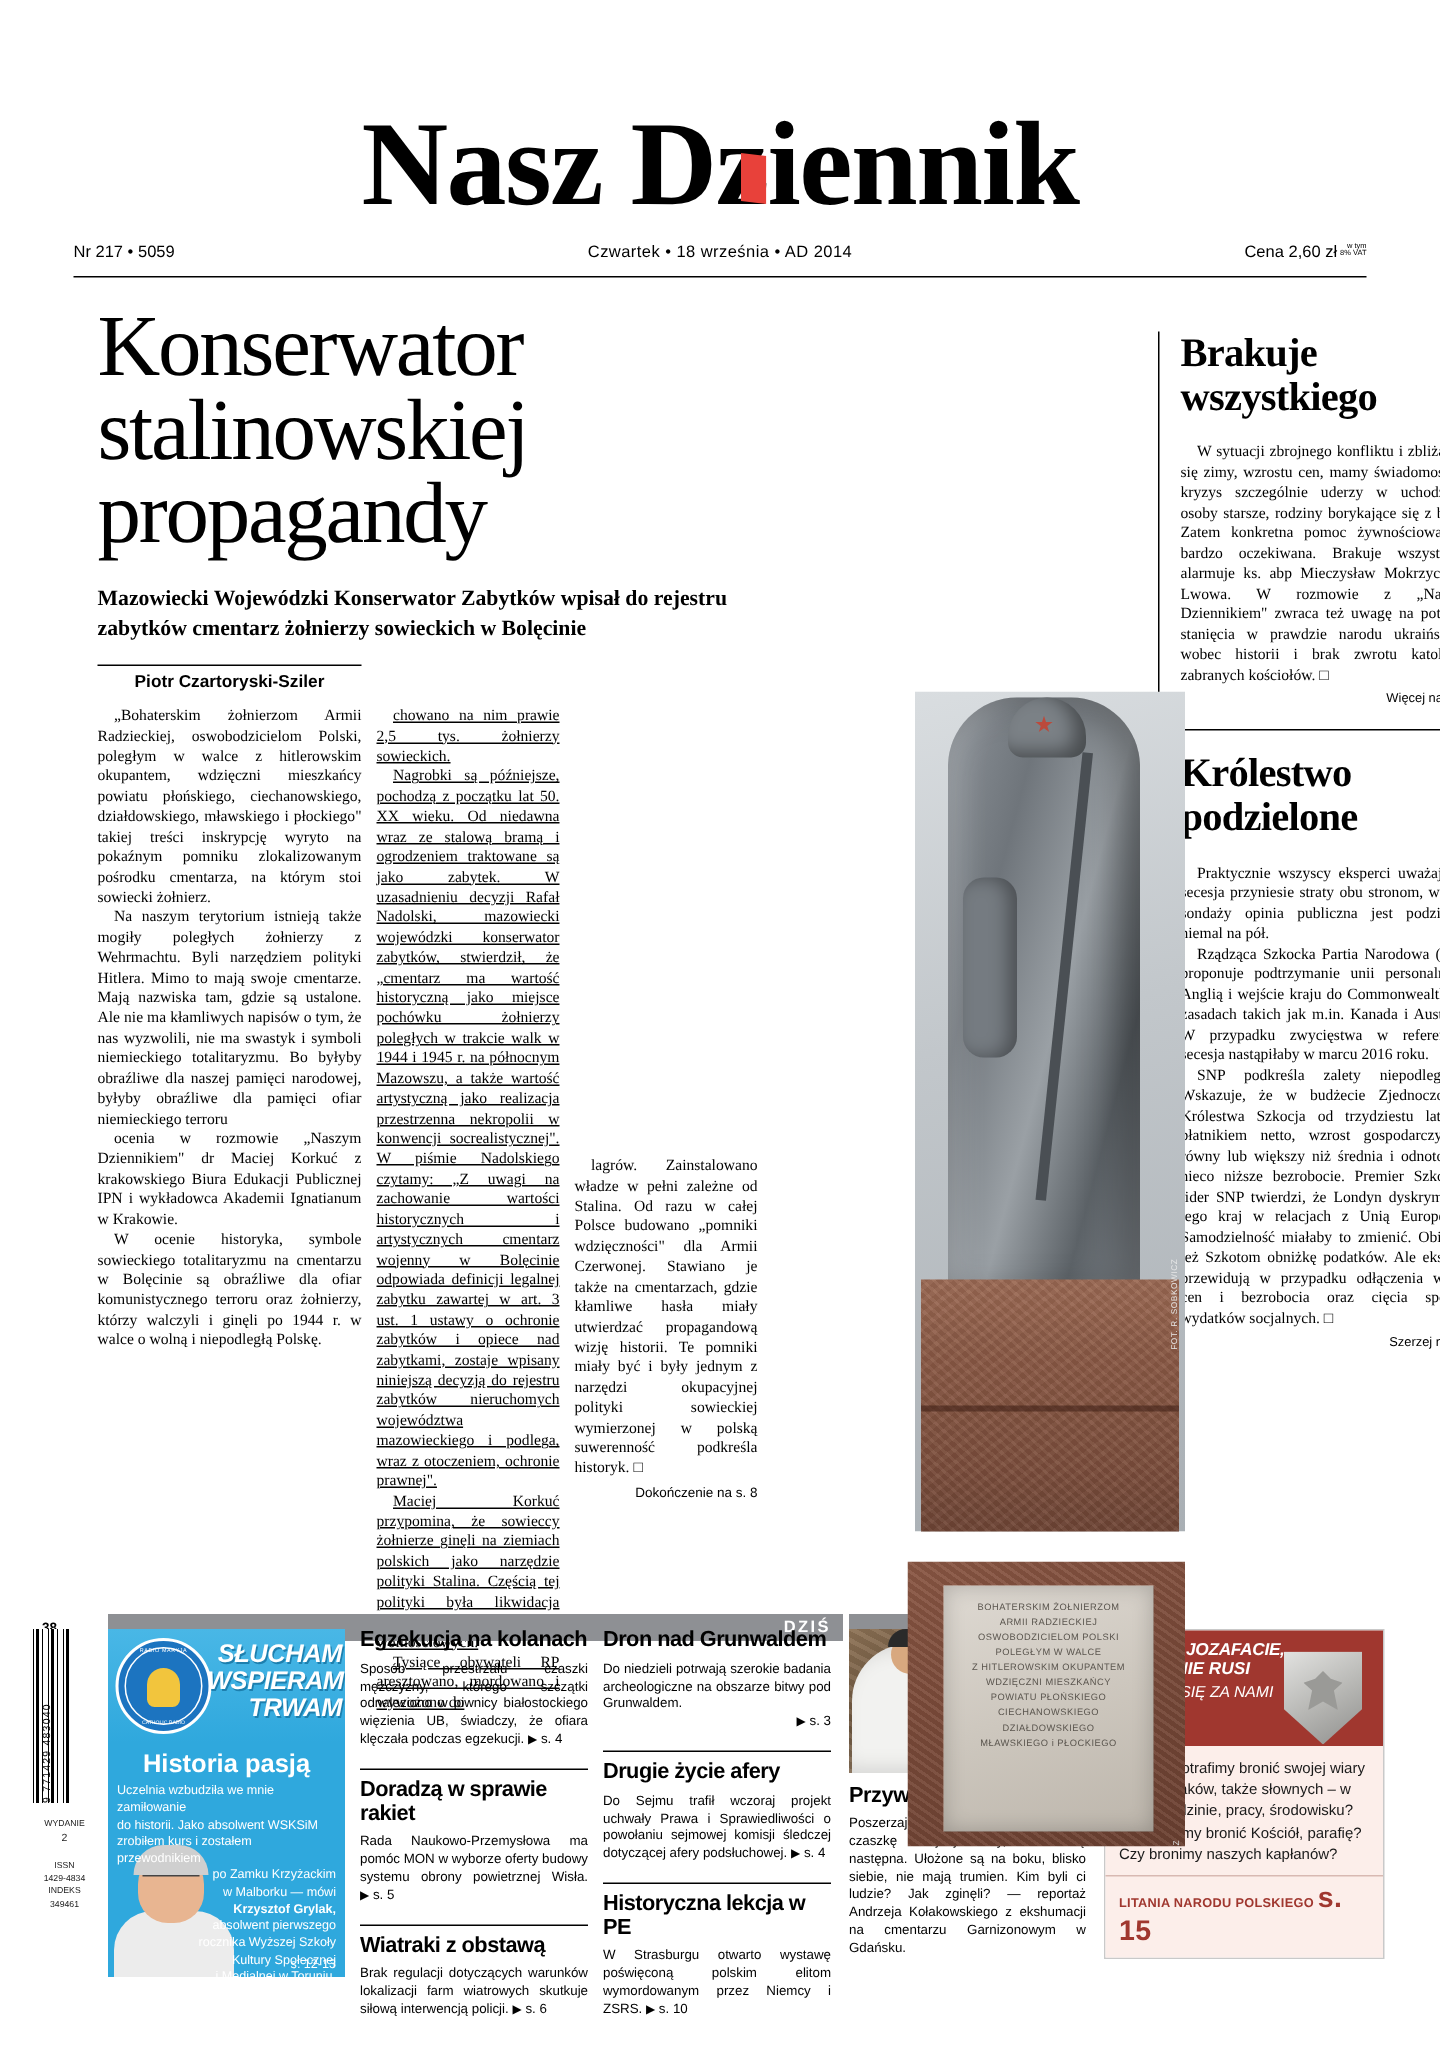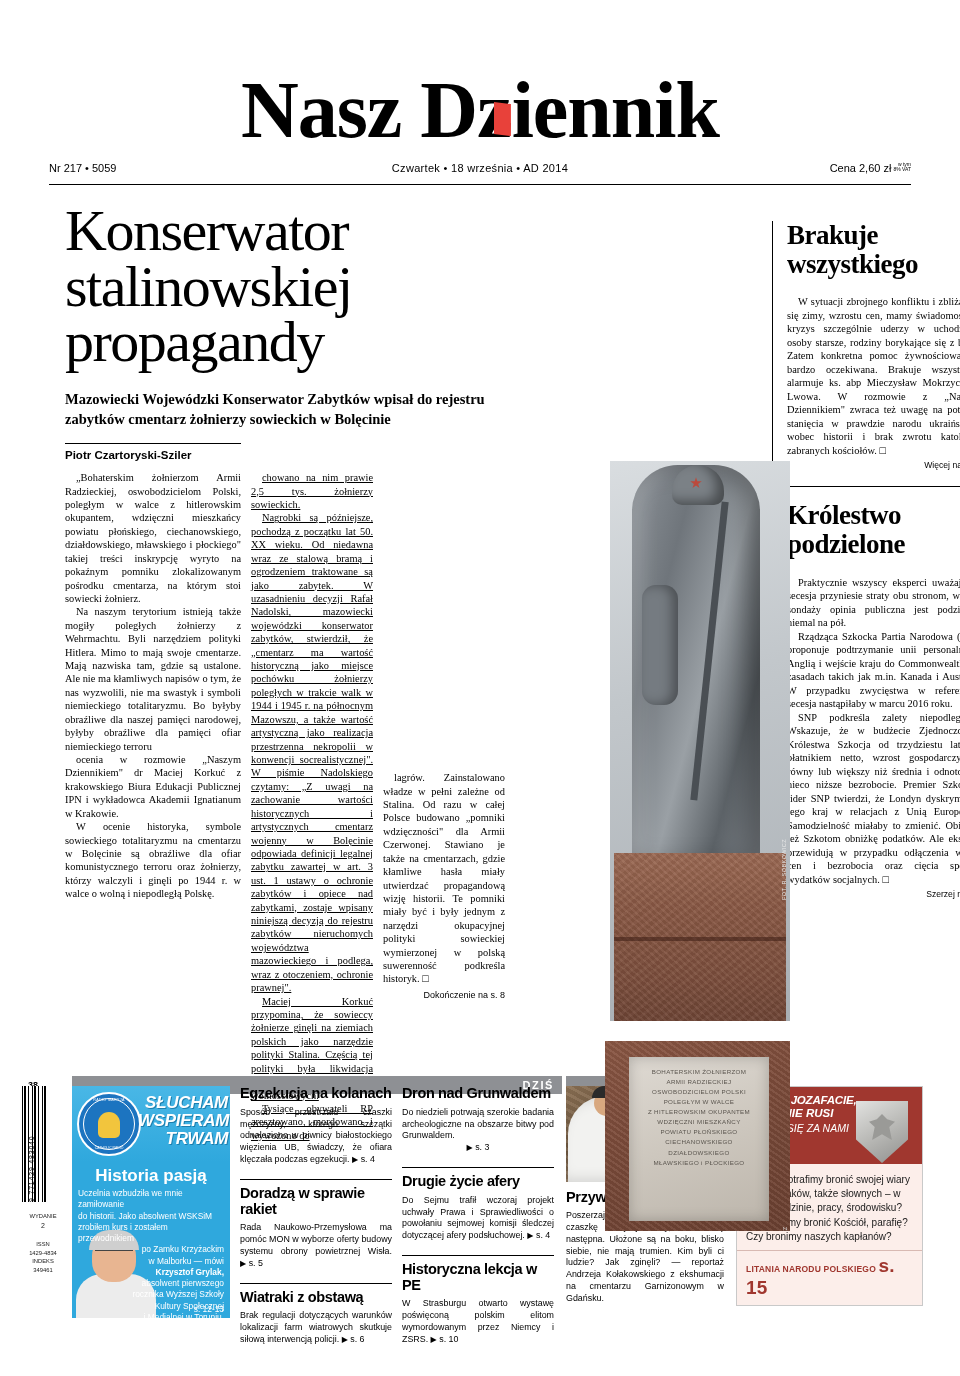--- a/index.html
+++ b/index.html
@@ -30,21 +30,21 @@
   .ib-right{position:absolute;right:0;top:0;}
   .ib-right .vat{display:inline-block;font-size:5px;line-height:5px;text-align:right;vertical-align:top;margin-left:2px;}
 
   
   .body-wrap{position:relative;width:862px;margin:0 auto;}
   .lead{position:relative;width:640px;}
   .headline{font-family:"Liberation Serif",serif;font-weight:normal;font-size:58px;line-height:.96;letter-spacing:-1.5px;margin:18px 0 0 16px;width:420px;}
   .deck{font-family:"Liberation Serif",serif;font-weight:bold;font-size:14.5px;line-height:1.35;margin:20px 0 0 16px;width:470px;}
 
   .byline{margin:14px 0 0 16px;width:176px;border-top:1.4px solid #000;padding-top:5px;
-     font-family:"Liberation Sans",sans-serif;font-weight:bold;font-size:11.5px;}
+     font-family:"Liberation Sans",sans-serif;font-weight:bold;font-size:11.5px;text-align:center;}
 
   .cols{position:relative;margin-left:16px;margin-top:10px;}
   .col{position:absolute;top:0;font-size:10.4px;line-height:1.29;text-align:justify;hyphens:auto;}
   .col p{margin:0;text-indent:11px;}
   .col p.first{text-indent:11px;}
   #col1{left:0;width:176px;}
   #col2{left:186px;width:122px;text-decoration:underline;}
   #col3{left:318px;width:122px;}
 
   .photo-caption{position:absolute;left:398px;top:32px;width:160px;text-align:right;
@@ -362,21 +362,21 @@
       <span class="t-pg"><span class="t-arrow">▶</span>&nbsp;<span>s. 5</span></span></p>
     <div class="t-sep"></div>
     <h3 class="t-h">Wiatraki z obstawą</h3>
     <p class="t-b"><span>Brak regulacji dotyczących warunków lokalizacji farm wiatrowych skutkuje siłową interwencją policji.</span>
       <span class="t-pg"><span class="t-arrow">▶</span>&nbsp;<span>s. 6</span></span></p>
   </div>
 
   <div class="tcol" id="tcol2">
     <h3 class="t-h">Dron nad Grunwaldem</h3>
     <p class="t-b"><span>Do niedzieli potrwają szerokie badania archeologiczne na obszarze bitwy pod Grunwaldem.</span>
-      <span class="t-pg" style="display:block;text-align:center;"><span class="t-arrow">▶</span>&nbsp;<span>s. 3</span></span></p>
+      <span class="t-pg" style="display:block;text-align:right;"><span class="t-arrow">▶</span>&nbsp;<span>s. 3</span></span></p>
     <div class="t-sep"></div>
     <h3 class="t-h">Drugie życie afery</h3>
     <p class="t-b"><span>Do Sejmu trafił wczoraj projekt uchwały Prawa i Sprawiedliwości o powołaniu sejmowej komisji śledczej dotyczącej afery podsłuchowej.</span>
       <span class="t-pg"><span class="t-arrow">▶</span>&nbsp;<span>s. 4</span></span></p>
     <div class="t-sep"></div>
     <h3 class="t-h">Historyczna lekcja w PE</h3>
     <p class="t-b"><span>W Strasburgu otwarto wystawę poświęconą polskim elitom wymordowanym przez Niemcy i ZSRS.</span>
       <span class="t-pg"><span class="t-arrow">▶</span>&nbsp;<span>s. 10</span></span></p>
   </div>
 

